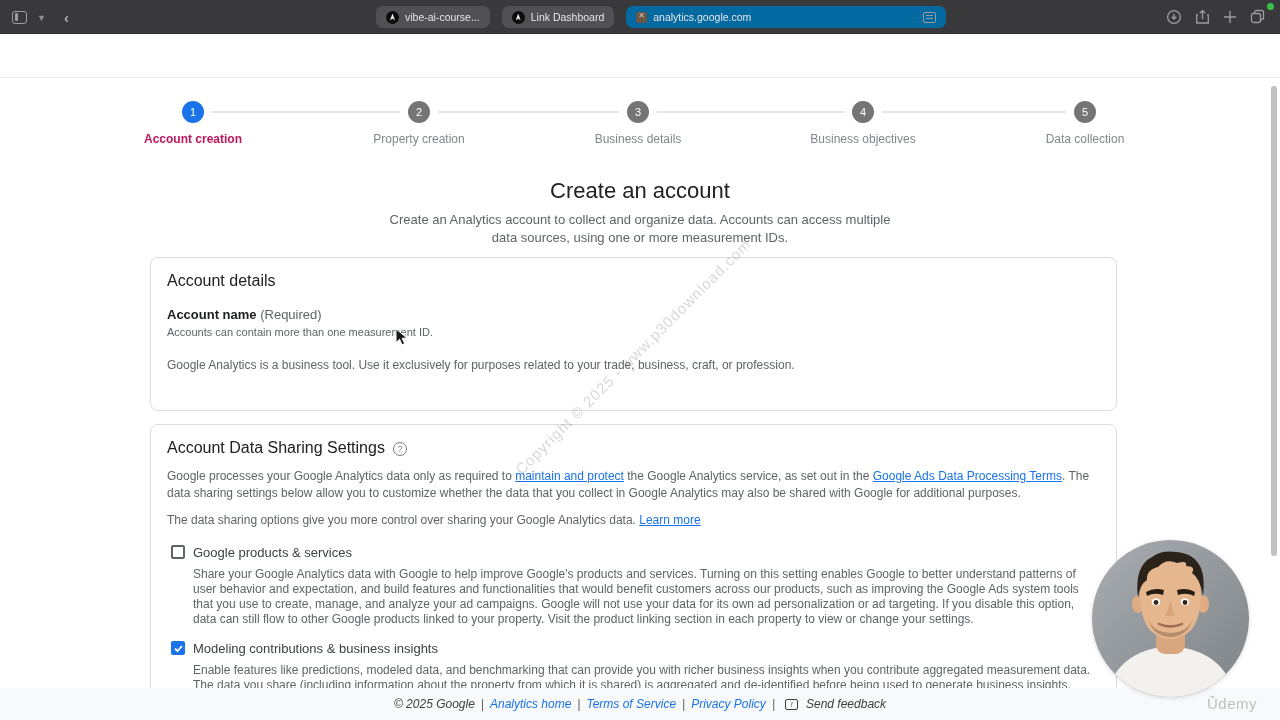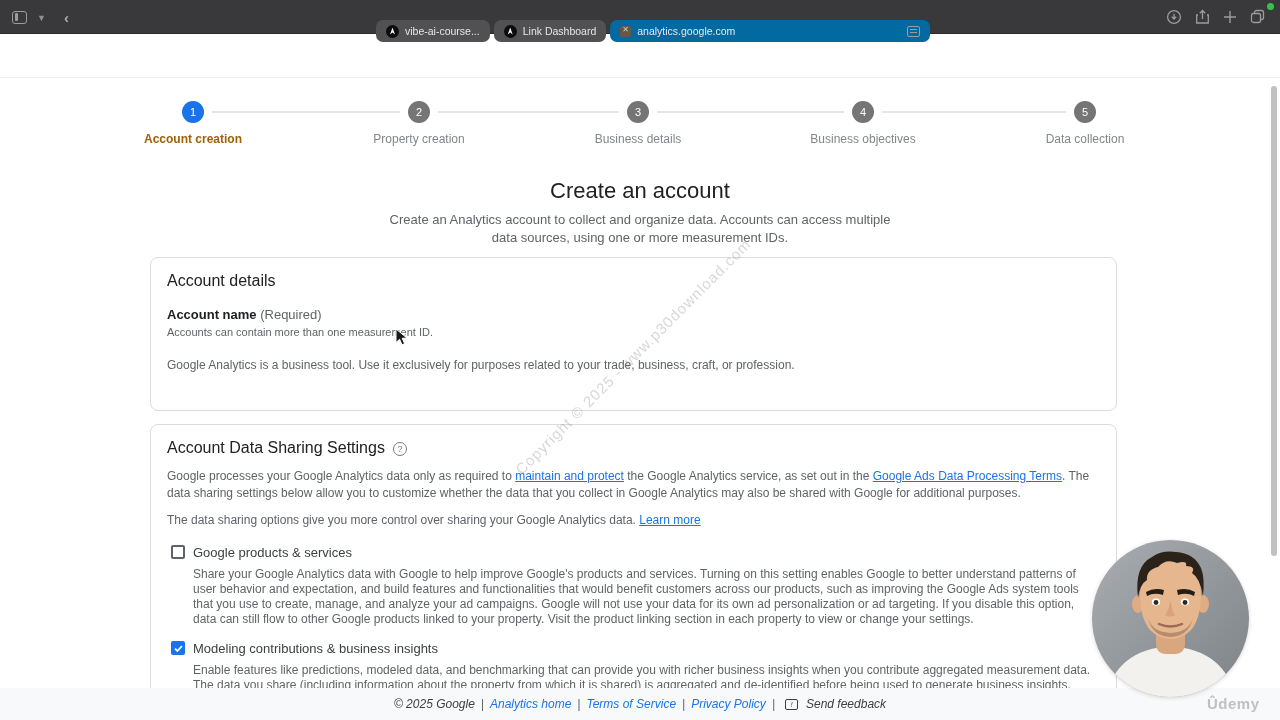--- a/index.html
+++ b/index.html
@@ -6,21 +6,21 @@
   html,body { width:1280px; height:720px; overflow:hidden; }
   body { font-family:"Liberation Sans", sans-serif; background:#fff; position:relative; }
 
   
   .chrome { position:absolute; left:0; top:0; width:1280px; height:34px; background:#39393b; border-bottom:1px solid #2c2c2e; z-index:9; }
   .chrome-left { position:absolute; left:12px; top:0; height:34px; display:flex; align-items:center; gap:10px; }
   .sidebar-ic { width:15px; height:13px; border:1.5px solid #9c9c9e; border-radius:3px; position:relative; }
   .sidebar-ic::after { content:""; position:absolute; left:2px; top:1.5px; bottom:1.5px; width:3px; background:#9c9c9e; border-radius:1px; }
   .chev-dn { color:#8f8f91; font-size:9px; transform:translateY(1px); }
   .back-ic { color:#a9a9ab; font-size:15px; font-weight:bold; margin-left:8px; }
-  .tabs { position:absolute; left:376px; top:20px; display:flex; gap:4px;border-radius:8px; }
+  .tabs { position:absolute; left:376px; top:6px; display:flex; gap:12px;border-radius:8px; }
   .tab-pill { height:22px; background:#515153; border-radius:7px; display:flex; align-items:center; padding:0 10px; gap:6px; color:#e6e6e8; font-size:10.5px; white-space:nowrap; }
   .tab-pill.url { width:320px; background:#0369a1; justify-content:flex-start; }
   .tab-pill.url .spacer { flex:1; }
   .circ-fav { width:13px; height:13px; border-radius:50%; background:#0c0c0c; position:relative; flex:0 0 auto; }
   .circ-fav::after { content:""; position:absolute; left:4px; top:3px; width:5px; height:7px; background:#f2f2f2; clip-path:polygon(50% 0,100% 100%,50% 72%,0 100%); }
   .sq-fav { width:11px; height:11px; border-radius:2px; background:#6b5545; position:relative; flex:0 0 auto; }
   .sq-fav::after { content:"✕"; position:absolute; left:2px; top:-1px; font-size:8px; color:#d8cabd; }
   .reader-ic { width:13px; height:11px; border:1.2px solid #9c9c9e; border-radius:2px; position:relative; }
   .reader-ic::after { content:""; position:absolute; left:2px; right:2px; top:2px; height:1.2px; background:#9c9c9e; box-shadow:0 3px 0 #9c9c9e; }
   .chrome-right { position:absolute; right:14px; top:0; height:34px; display:flex; align-items:center; gap:13px; }
@@ -38,21 +38,21 @@
   .grid-ic i { background:#5f6368; border-radius:1px; }
   .avatar { position:absolute; left:1240px; top:43px; width:26px; height:26px; border-radius:50%; background:#e8710a; color:#fff; font-size:13px; display:flex; align-items:center; justify-content:center; }
 
   
   .stepper { position:absolute; left:0; top:78px; width:1280px; height:70px; background:#fff; }
   .step-line { position:absolute; top:33px; height:2px; background:#e3e5e8; }
   .step { position:absolute; width:160px; text-align:center; }
   .step .circle { width:22px; height:22px; border-radius:50%; margin:0 auto; background:#757575; color:#fff; font-size:11px; display:flex; align-items:center; justify-content:center; }
   .step.active .circle { background:#1a73e8; }
   .step .lbl { margin-top:9px; font-size:12px; color:#80868b; }
-  .step.active .lbl { color:#a16207; font-weight:bold; }
+  .step.active .lbl { color:#be185d; font-weight:bold; }
 
   
   .page-title { position:absolute; left:0; top:178px; width:1280px; text-align:center; font-size:22px; color:#202124; }
   .page-sub { position:absolute; left:380px; top:211px; width:520px; text-align:center; font-size:13px; line-height:1.42; color:#5f6368; }
 
   
   .card { position:absolute; left:150px; width:967px; background:#fff; border:1px solid #dadce0; border-radius:8px; padding:14px 16px; }
   .card1 { top:257px; height:154px; }
   .card2 { top:424px; height:296px; }
   .card-h { font-size:16px; color:#202124; }
@@ -75,21 +75,21 @@
 
   
   .footer { position:absolute; left:0; top:688px; width:1280px; height:32px; background:#f8f9fa; z-index:5; display:flex; align-items:center; justify-content:center; font-size:12px; color:#3c4043; gap:6px;font-style:italic; }
   .footer .sep { color:#5f6368; }
   .fb-ic { display:inline-flex; width:13px; height:11px; border:1.3px solid #3c4043; border-radius:2px; font-size:8px; align-items:center; justify-content:center; color:#3c4043; margin:0 2px 0 4px; }
 
   
   .scroll-thumb { position:absolute; left:1271px; top:86px; width:6px; height:470px; background:#c1c1c1; border-radius:3px; z-index:10; }
   .wm-diag { position:absolute; left:413px; top:348px; width:440px; text-align:center; transform:rotate(-45deg); font-size:15px; letter-spacing:1px; color:rgba(110,110,110,0.28); z-index:4; pointer-events:none; }
   .webcam { position:absolute; left:1092px; top:540px; width:157px; height:157px; border-radius:50%; overflow:hidden; z-index:6; box-shadow:0 1px 4px rgba(0,0,0,.15); }
-  .udemy-wm { position:absolute; left:1207px; top:695px; font-size:15px; font-weight:bold; color:rgba(185,185,185,0.9); z-index:7; letter-spacing:.5px; }
+  .udemy-wm { position:absolute; left:1207px; top:695px; font-size:15px; font-weight:normal; color:rgba(185,185,185,0.9); z-index:7; letter-spacing:.5px; }
   .cursor { position:absolute; left:395px; top:328px; z-index:20; pointer-events:none; }
 </style>
 </head>
 <body>
 
 <div class="chrome">
   <div class="chrome-left">
     <span class="sidebar-ic"></span>
     <span class="chev-dn">▼</span>
     <span class="back-ic">‹</span>

